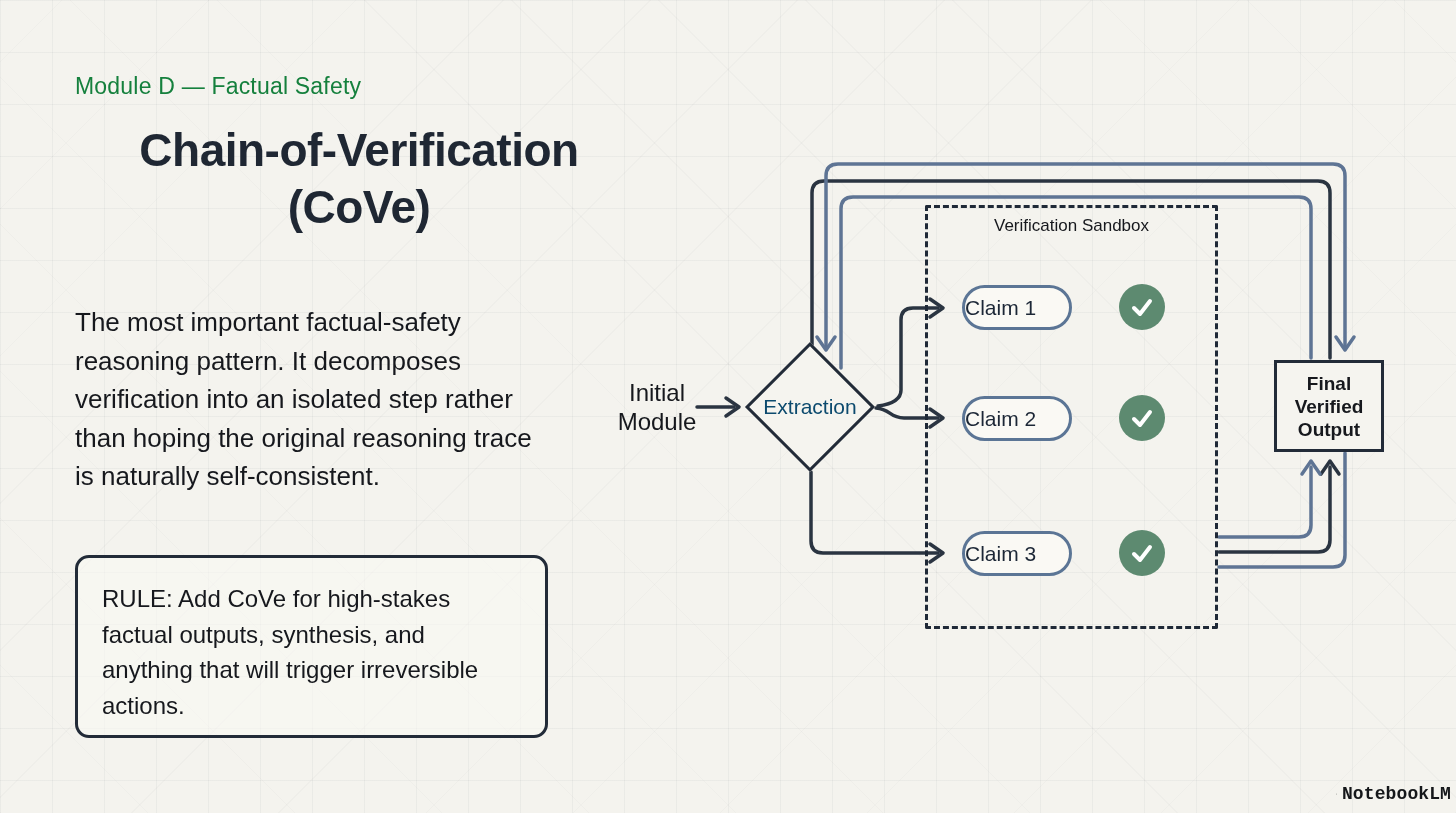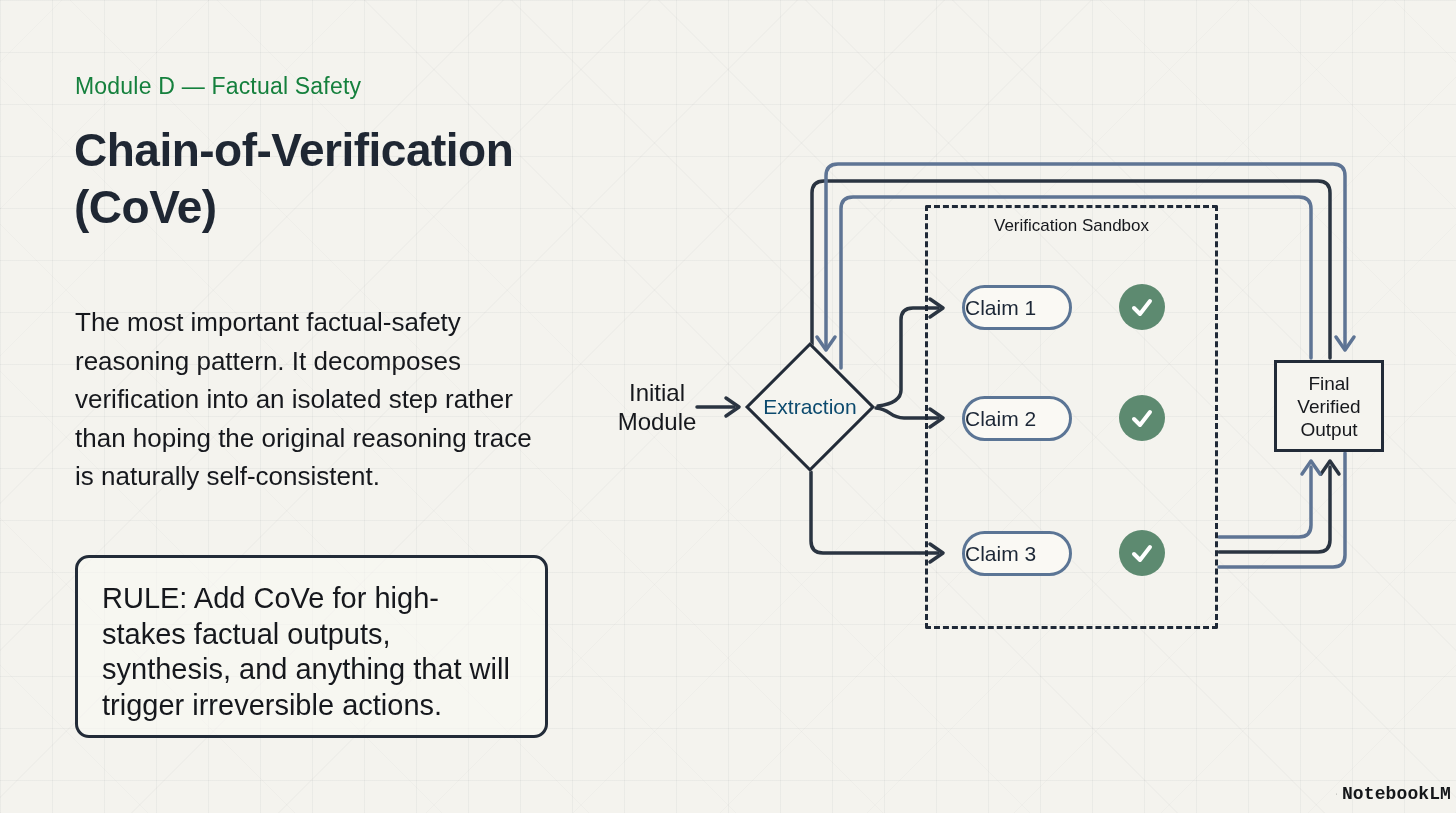--- a/index.html
+++ b/index.html
@@ -22,31 +22,32 @@
 
   
   .eyebrow{
     left:75px; top:73px; width:560px;
     font-size:23px; font-weight:500; color:#15803d; letter-spacing:.2px;
   }
   .title{
     left:74px; top:122px; width:570px;
     font-size:46px; line-height:57px; font-weight:700; color:#1f2733;
     letter-spacing:-.5px;
+    text-align:center;
   }
   .desc{
     left:75px; top:283px; width:470px;
     font-size:26px; line-height:38.5px; color:#16181d;margin-top:20px;
   }
   .rule-box{
     left:75px; top:555px; width:473px; height:183px;
     border:3.5px solid #222b38; border-radius:14px;
     background:rgba(250,249,244,0.55);
     padding:23px 24px;
-    font-size:29px; line-height:35.5px; color:#16181d;
+    font-size:24px; line-height:35.5px; color:#16181d;
   }
 
   
   svg.connectors{ position:absolute; left:0; top:0; pointer-events:none; }
 
   .initial-draft{
     left:607px; top:378px; width:100px;
     font-size:24px; line-height:29px; color:#16181d; text-align:center;
   }
   .diamond-shape{
@@ -79,20 +80,21 @@
     background:#5d8a70;
     display:flex; align-items:center; justify-content:center;
   }
   .chk-1{ top:284px; } .chk-2{ top:395px; } .chk-3{ top:530px; }
   .final-box{
     left:1274px; top:360px; width:110px; height:92px;
     border:3.5px solid #222b38; background:#f5f4ef;
     display:flex; align-items:center; justify-content:center; text-align:center;
     font-size:19px; line-height:23px; color:#16181d;
     padding:4px;
+    font-weight:bold;
   }
 
   
   .brand{
     left:1336px; top:783px; width:115px; height:22px;
     display:flex; align-items:center; gap:5px;
     color:#15171a;
   }
   .brand-text{ font-size:18px; font-weight:600; letter-spacing:.1px;font-family:Liberation Mono, monospace; }
 </style>

